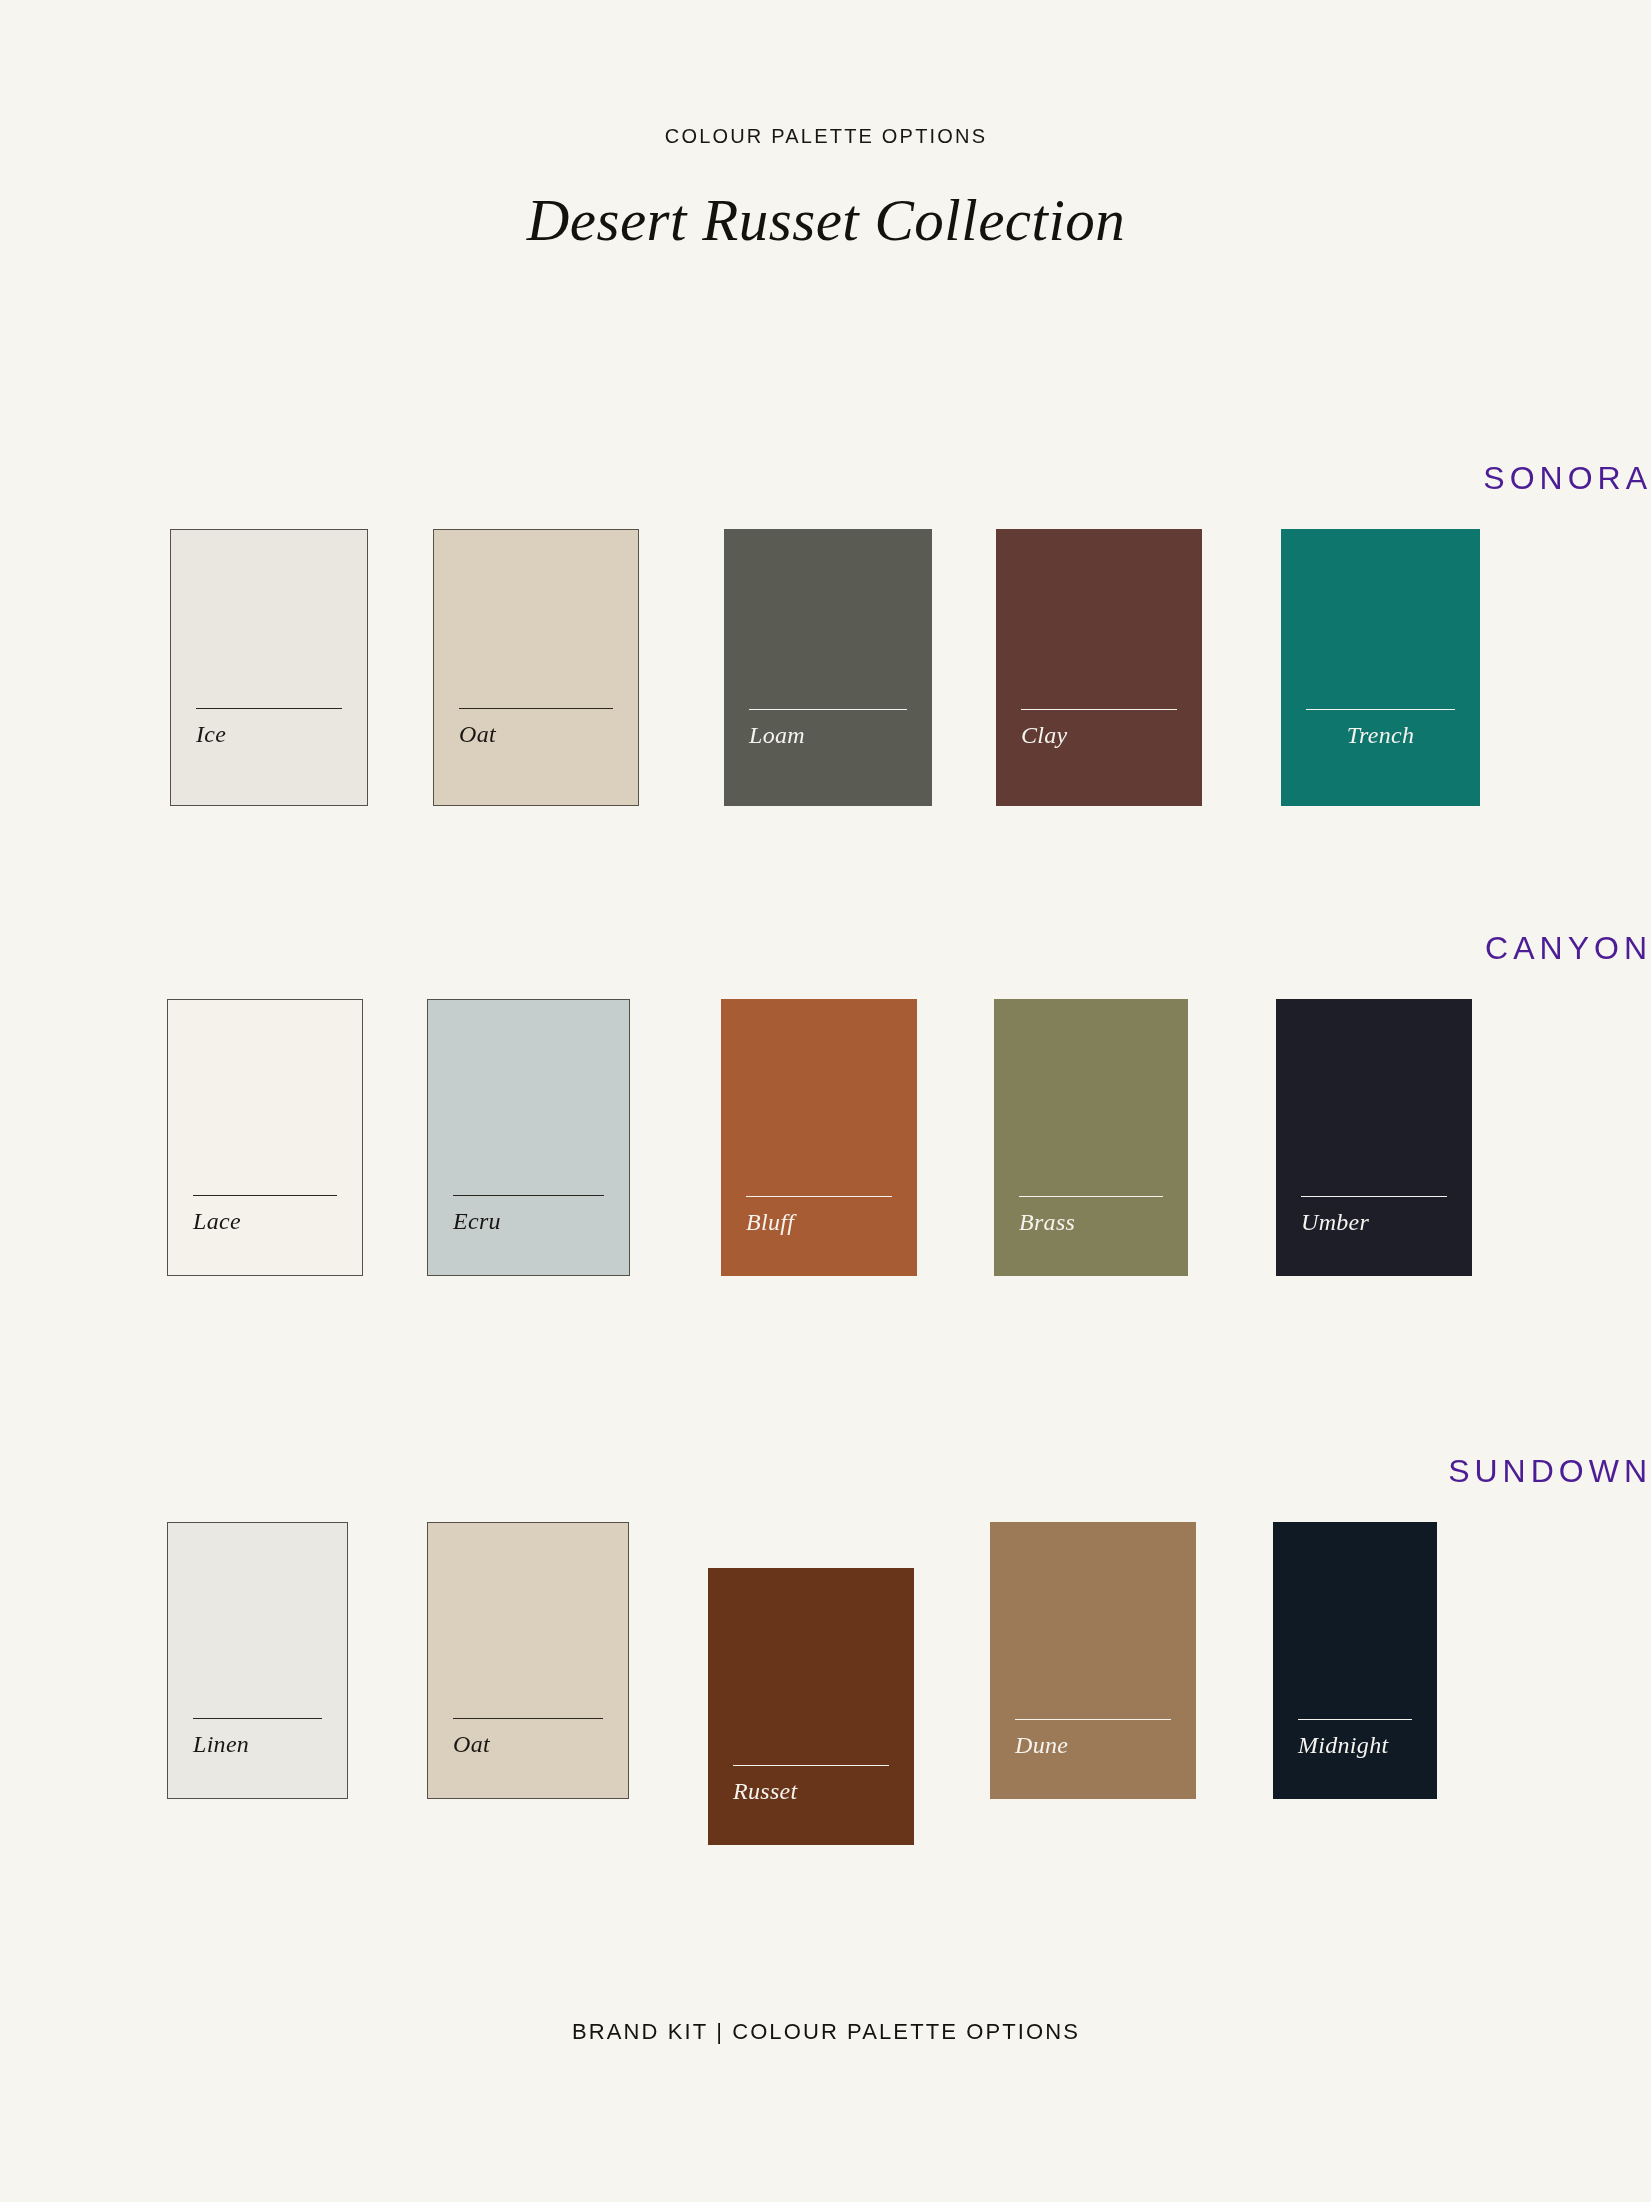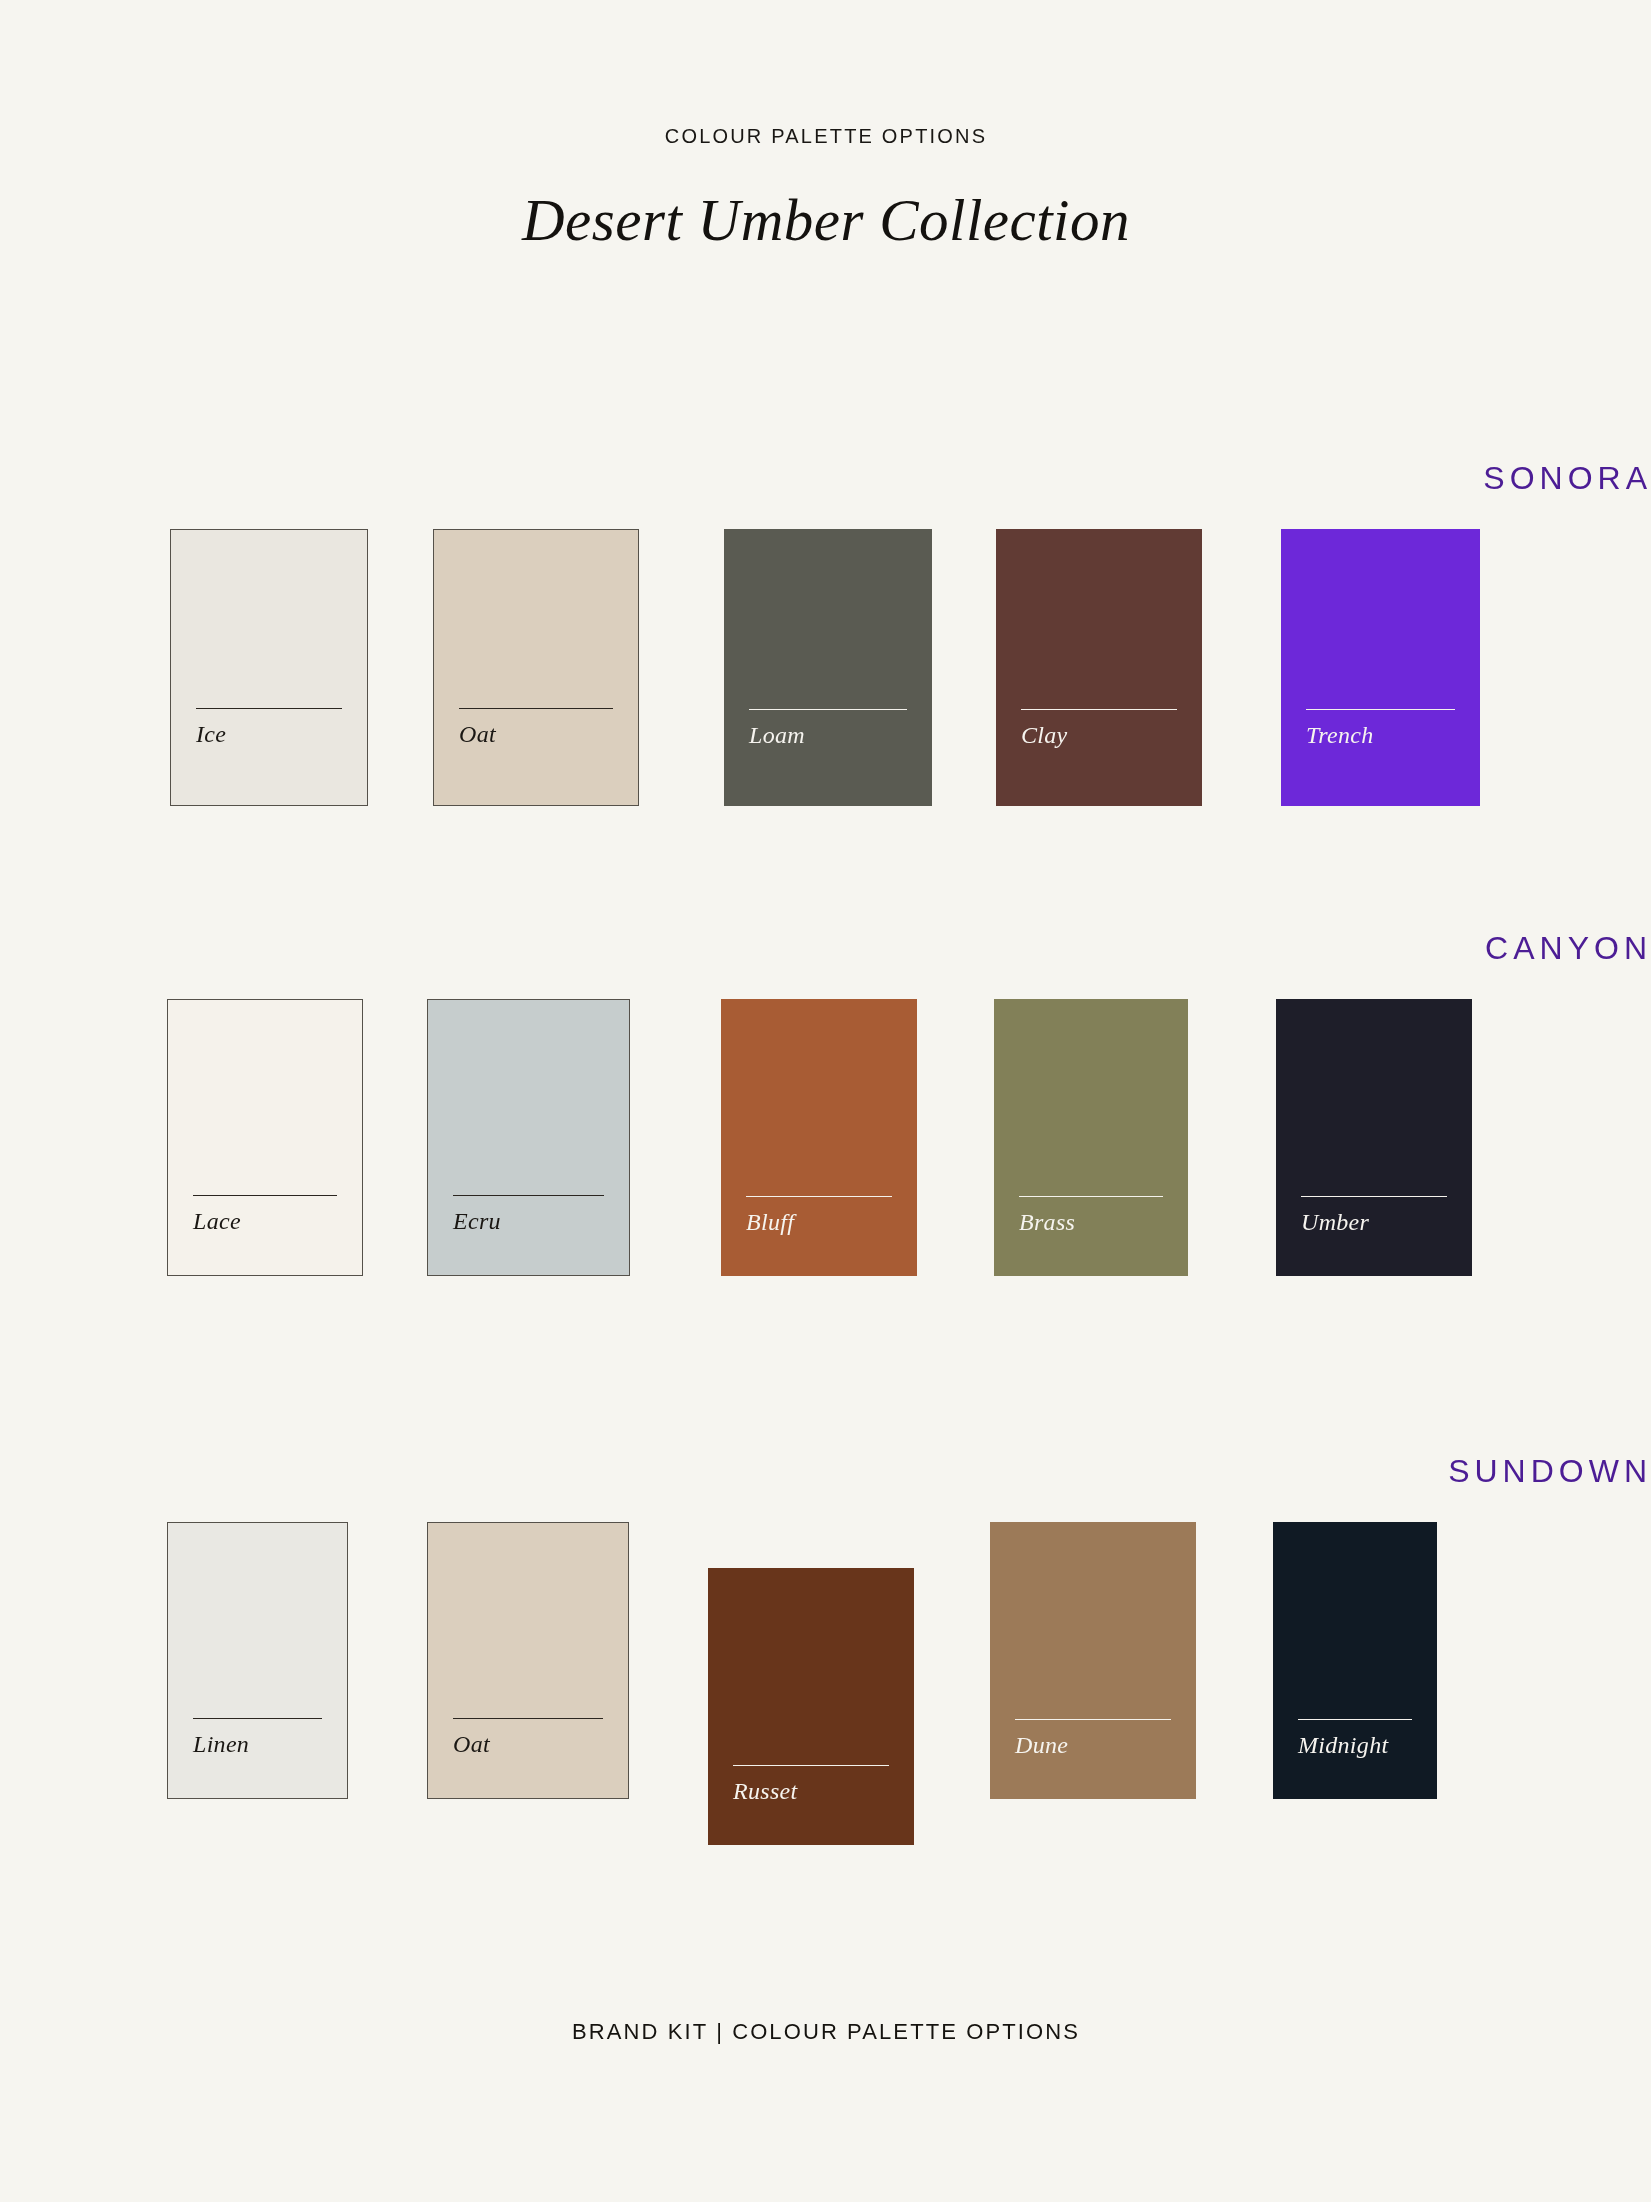--- a/index.html
+++ b/index.html
@@ -115,21 +115,21 @@
     color: #15130f;
   }
 </style>
 </head>
 <body style="background: rgb(246, 245, 240);">
 
 <div class="page">
 
   <div class="header">
     <div class="eyebrow">COLOUR PALETTE OPTIONS</div>
-    <div class="title">Desert Umber Collection</div>
+    <div class="title">Desert Russet Collection</div>
   </div>
 
   <div id="sections-host">
       <div class="section" style="top: 462px;">
         <div class="section-title">SONORA</div>
         <div class="swatch-row">
           <div class="swatch bordered" style="left: 170px; width: 198px; height: 277px; background: rgb(234, 231, 224);">
             <div class="swatch-inner" style="bottom: 59px;">
               <div class="swatch-rule"></div>
               <div class="swatch-name">Ice</div>
@@ -146,21 +146,21 @@
               <div class="swatch-rule"></div>
               <div class="swatch-name">Loam</div>
             </div>
           </div>
           <div class="swatch dark" style="left: 996px; width: 206px; height: 277px; background: rgb(97, 59, 52);">
             <div class="swatch-inner" style="bottom: 59px;">
               <div class="swatch-rule"></div>
               <div class="swatch-name">Clay</div>
             </div>
           </div>
-          <div class="swatch dark" style="left: 1281px; width: 199px; height: 277px; background: #6d28d9;">
+          <div class="swatch dark" style="left: 1281px; width: 199px; height: 277px; background: #0f766e; text-align: center;">
             <div class="swatch-inner" style="bottom: 59px;">
               <div class="swatch-rule"></div>
               <div class="swatch-name">Trench</div>
             </div>
           </div>
         </div>
       </div>
       <div class="section" style="top: 932px;">
         <div class="section-title">CANYON</div>
         <div class="swatch-row">

